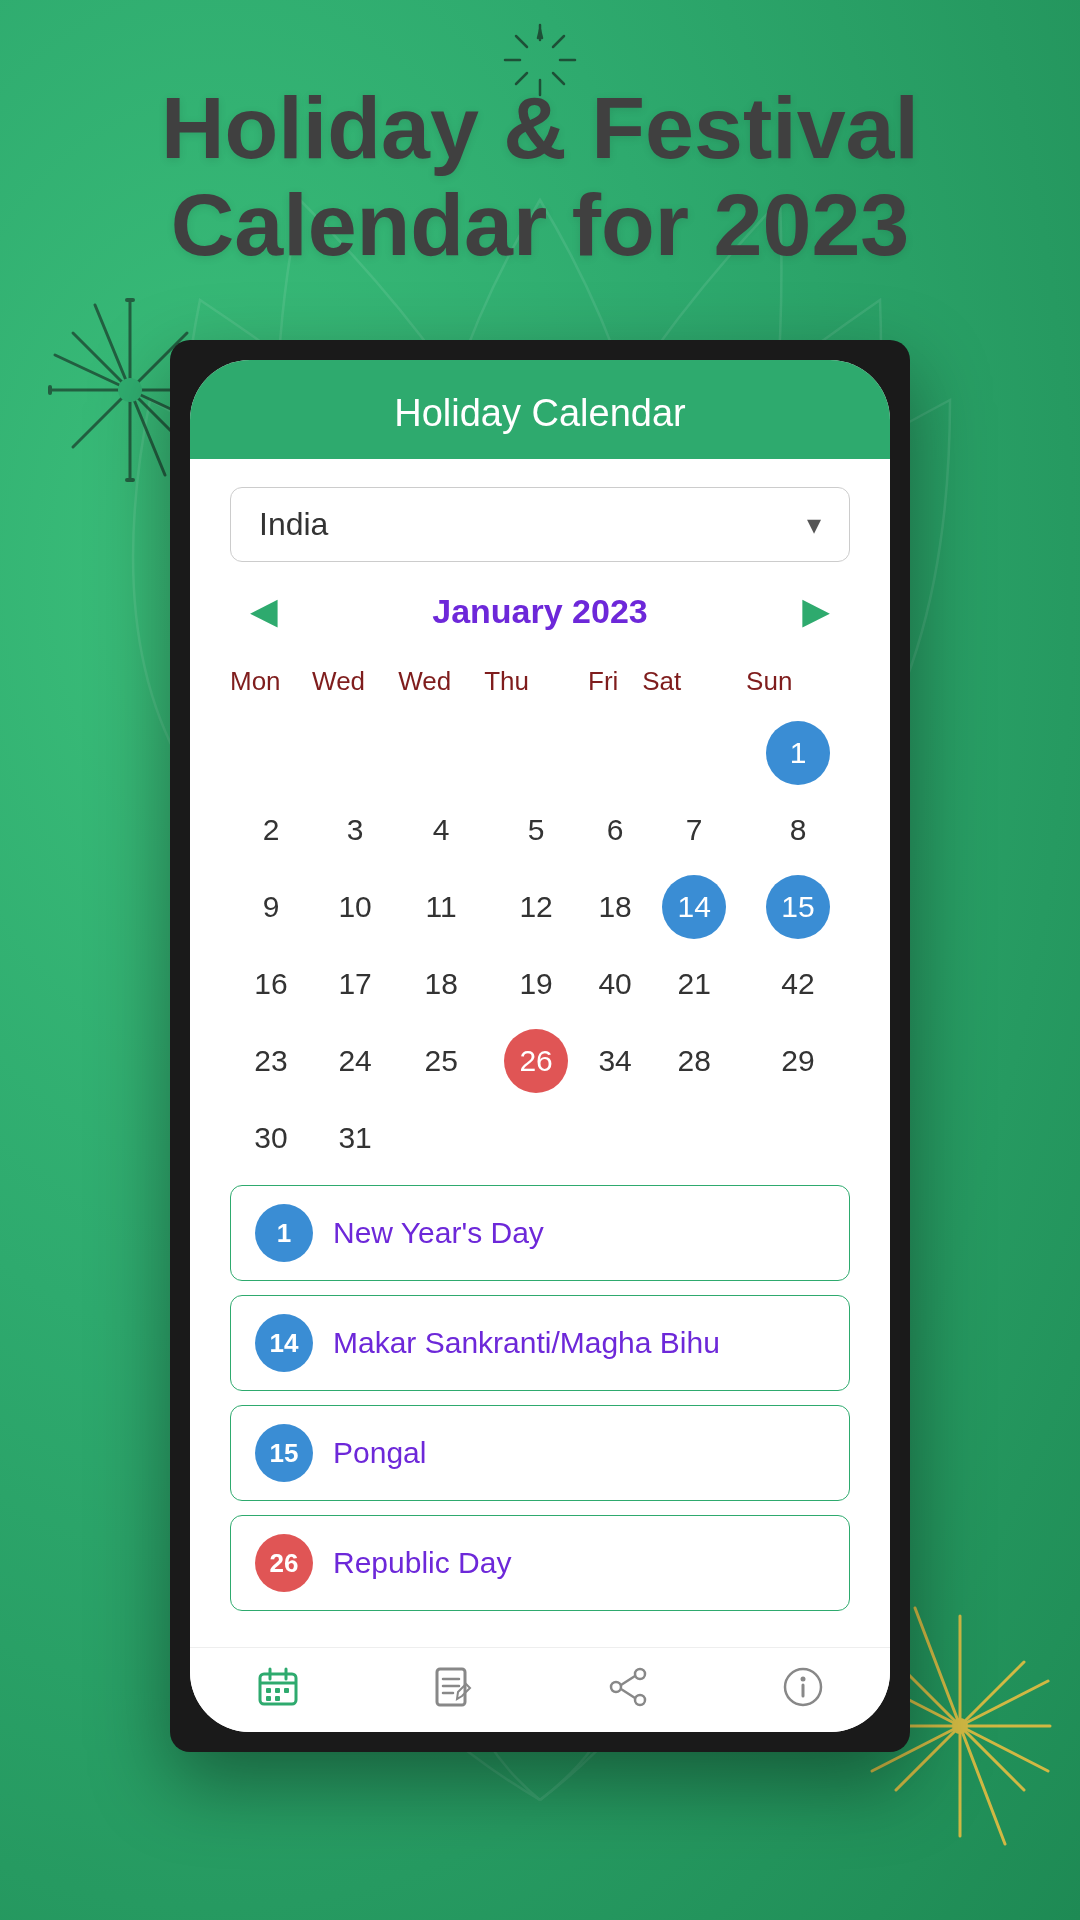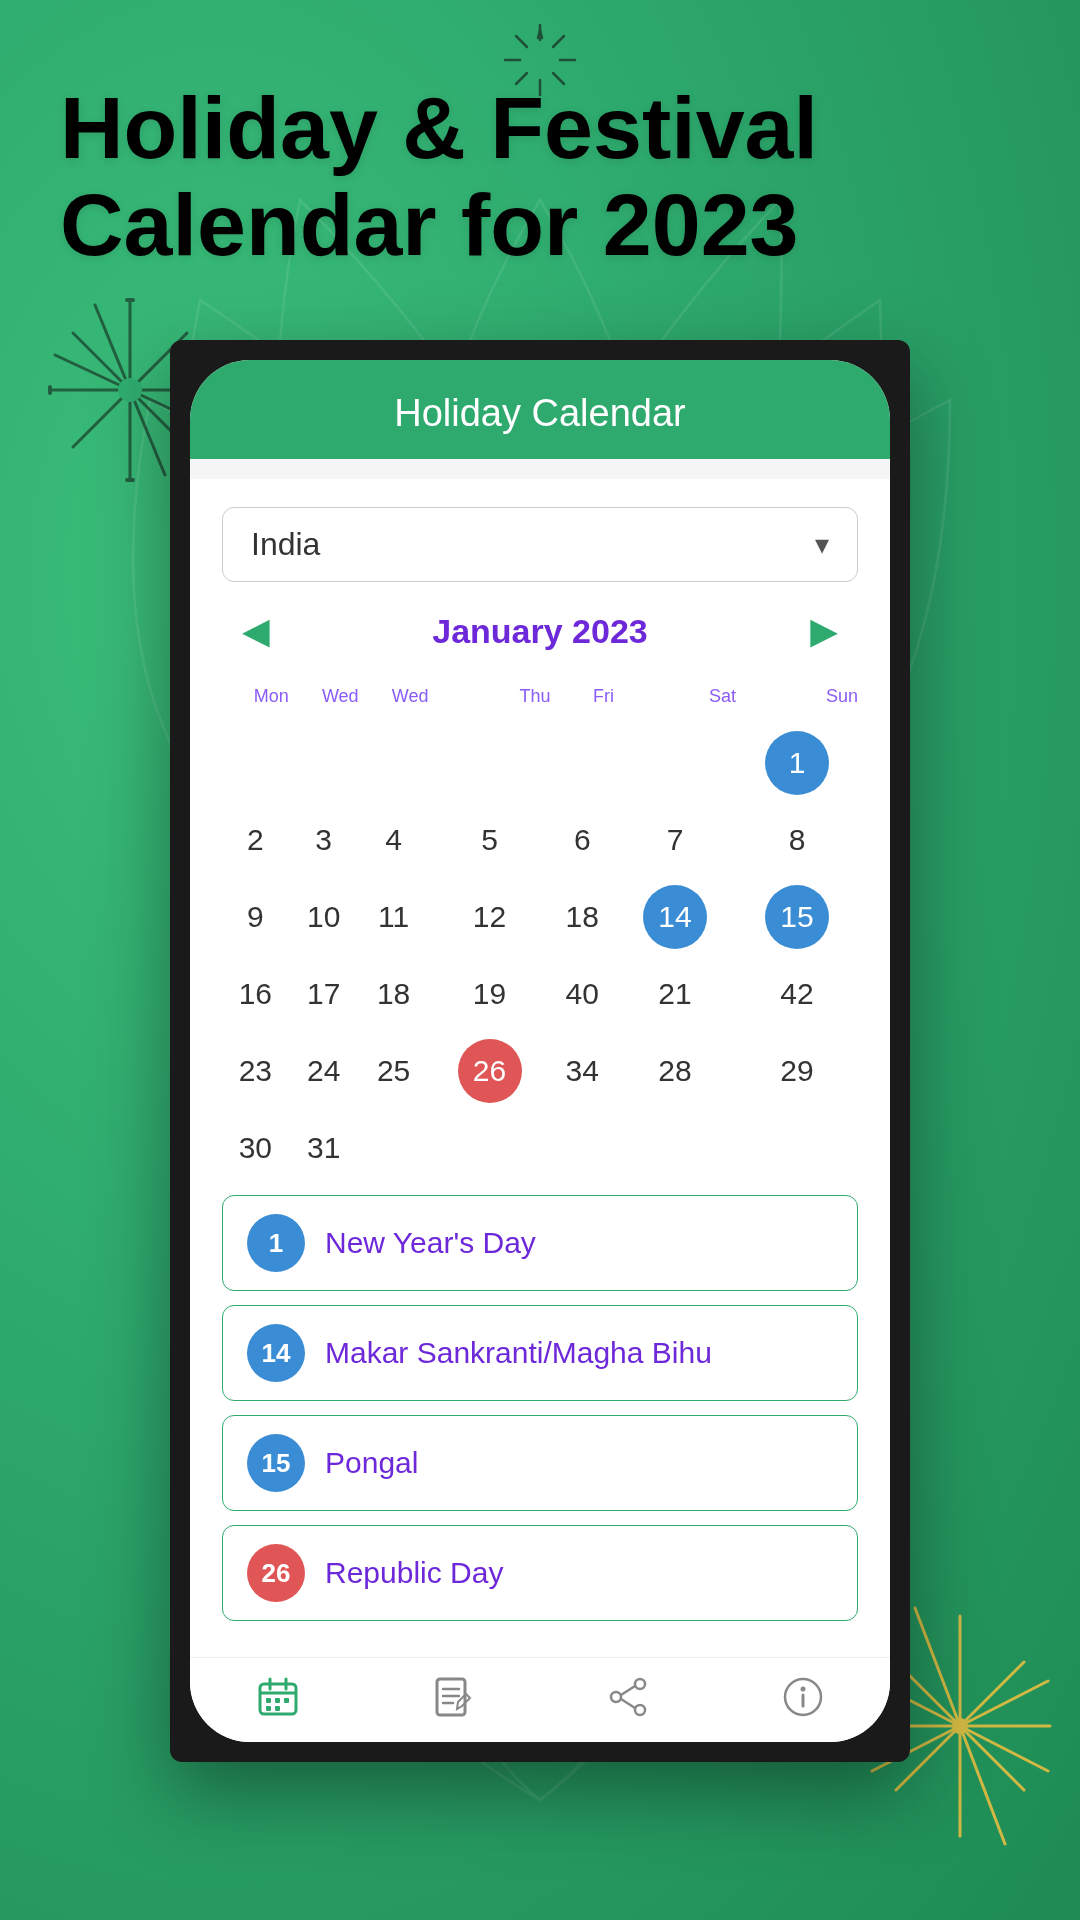--- a/index.html
+++ b/index.html
@@ -21,21 +21,22 @@
       background: radial-gradient(ellipse at 20% 30%, #3bbf7a 0%, #2eaa6e 40%, #1e8a54 100%);
       overflow: hidden;
     }
 
     
     .hero-text {
       position: absolute;
       top: 80px;
       left: 60px;
       right: 60px;
-      color: #000000;
+      text-align: center;
+      color: #404040;
       z-index: 10;
     }
 
     .hero-text h1 {
       font-size: 88px;
       font-weight: 800;
       line-height: 1.1;
       text-shadow: 0 2px 8px rgba(0,0,0,0.1);
     }
 
@@ -44,21 +45,21 @@
       position: absolute;
       top: 340px;
       left: 50%;
       transform: translateX(-50%);
       width: 740px;
       z-index: 20;
     }
 
     .phone-frame {
       background: #1a1a1a;
-      border-radius: 12px;
+      border-radius: 20px;
       padding: 20px;
       box-shadow: 0 30px 80px rgba(0,0,0,0.4);
     }
 
     .phone-screen {
       background: #f5f5f5;
       border-radius: 60px;
       overflow: hidden;
     }
 
@@ -71,22 +72,21 @@
 
     .app-header-title {
       color: white;
       font-size: 38px;
       font-weight: 500;
     }
 
     
     .app-content {
       background: white;
-      padding: 28px 32px;
-      margin-top: 20px;
+      padding: 28px 40px;
     }
 
     
     .country-selector {
       border: 1.5px solid #ccc;
       border-radius: 12px;
       padding: 18px 28px;
       display: flex;
       align-items: center;
       justify-content: space-between;
@@ -126,23 +126,23 @@
       color: #6d28d9;
     }
 
     
     .cal-grid {
       width: 100%;
       border-collapse: collapse;
     }
 
     .cal-grid th {
-      text-align: right;
-      font-size: 18px;
-      color: #8b5cf6;
+      text-align: left;
+      font-size: 26px;
+      color: #7f1d1d;
       font-weight: 400;
       padding: 10px 0;
     }
 
     .cal-grid td {
       text-align: center;
       font-size: 30px;
       color: #333;
       padding: 14px 0;
       vertical-align: middle;

